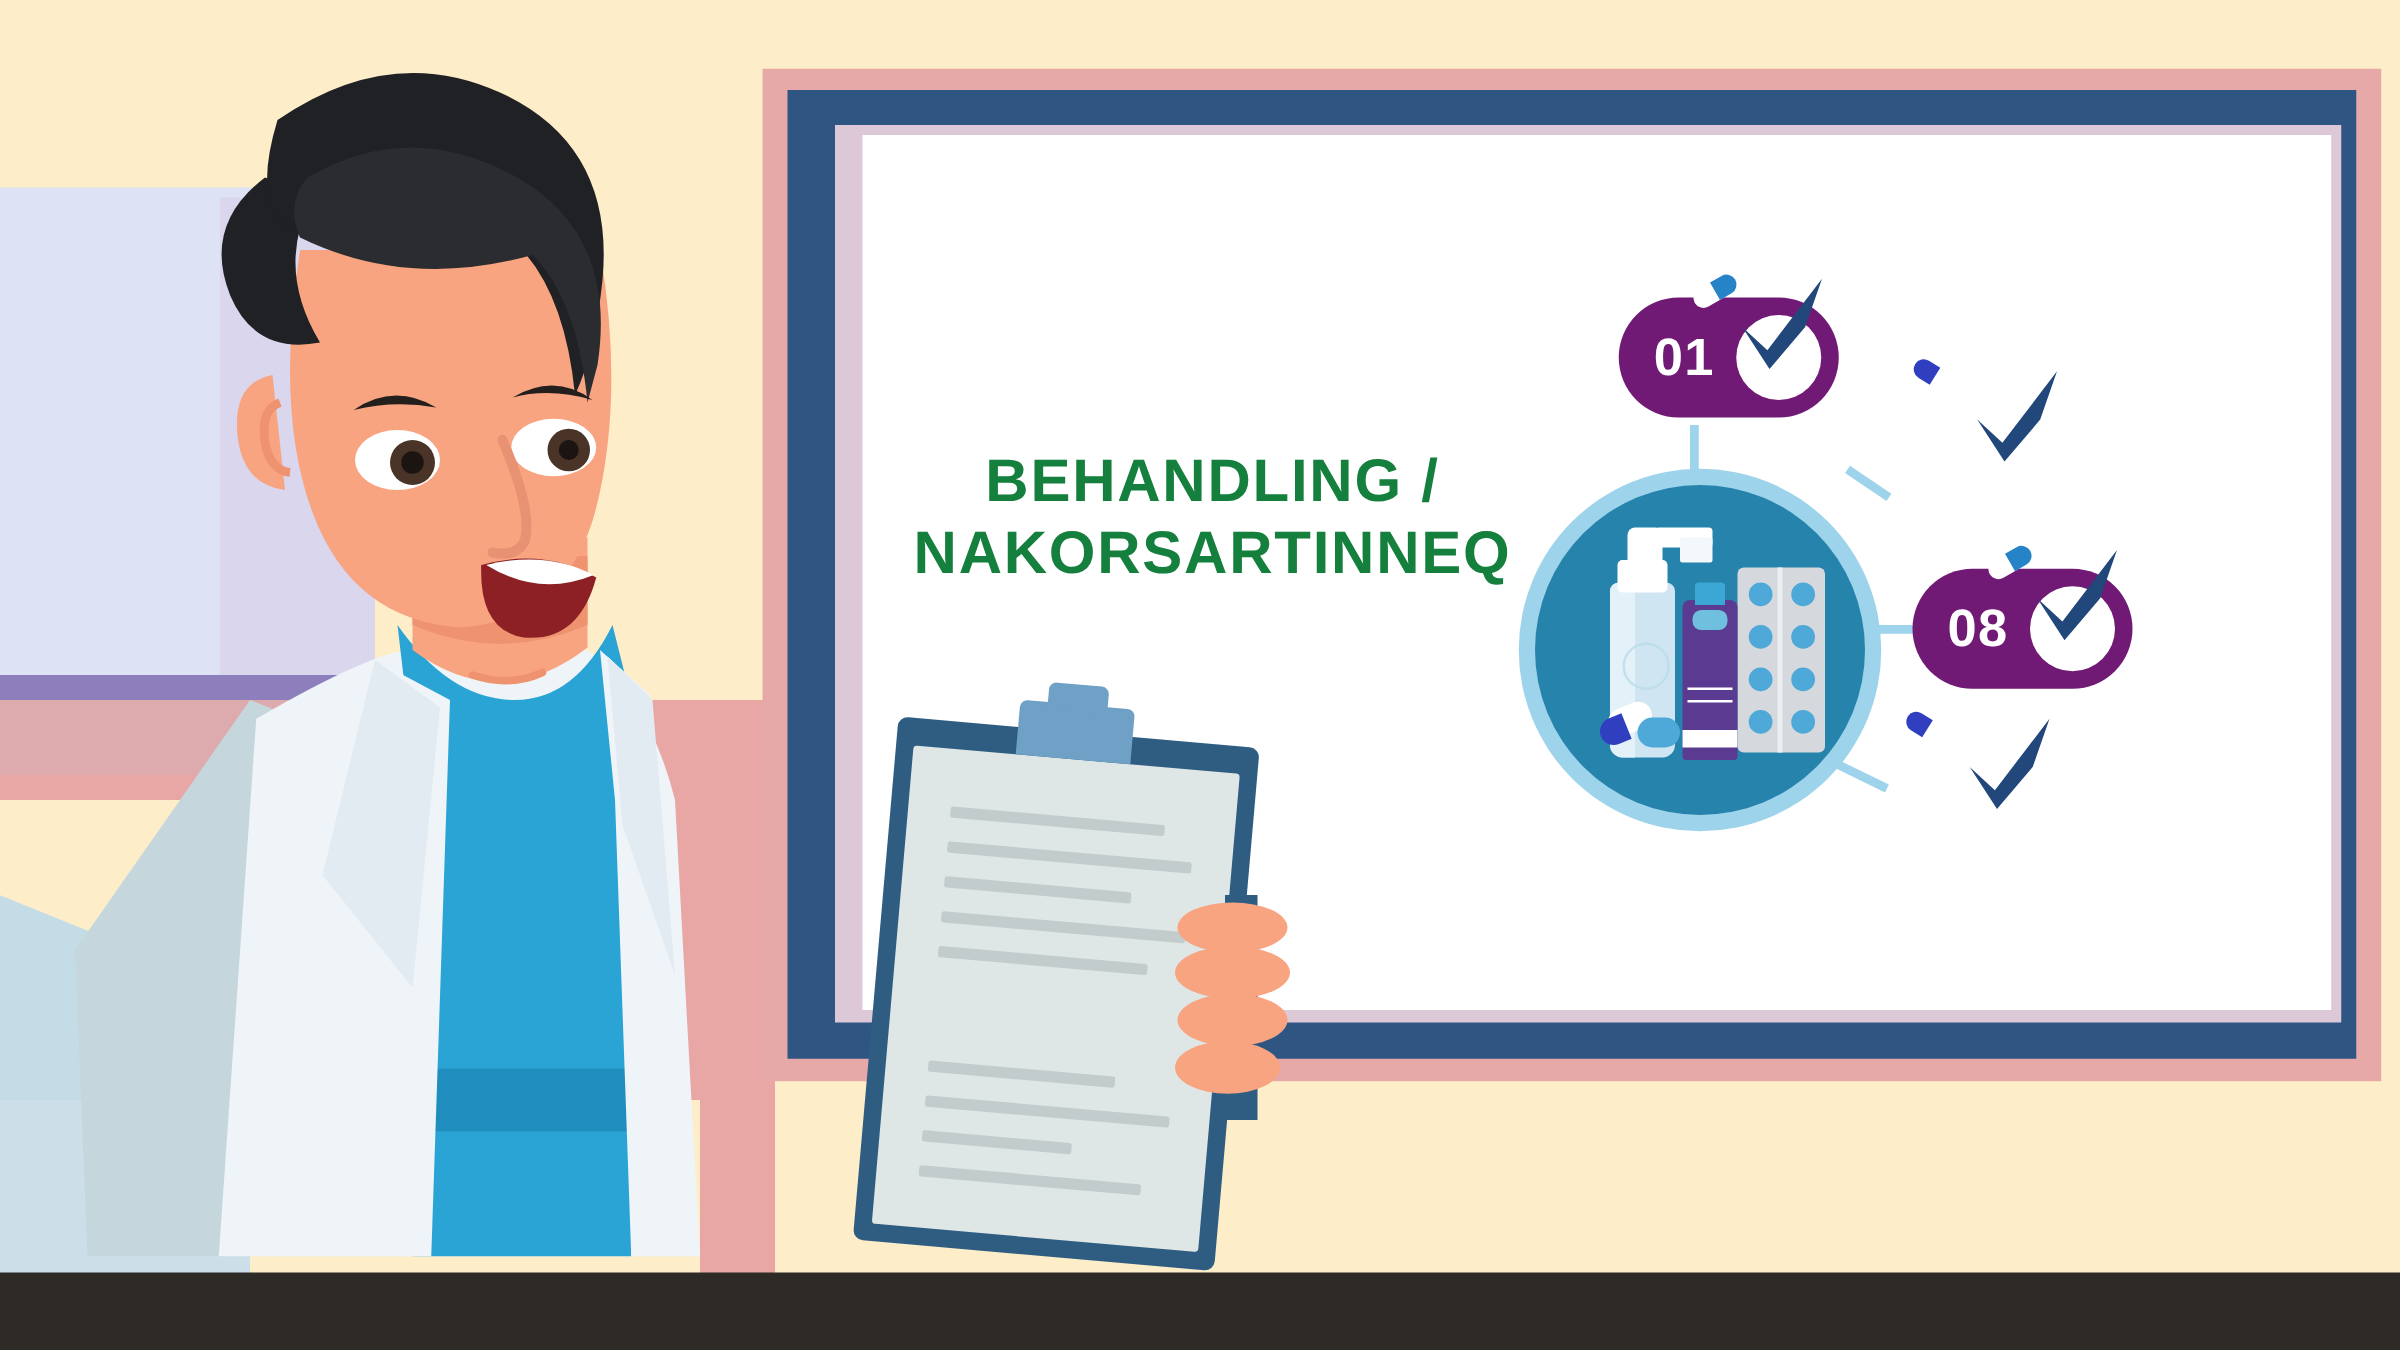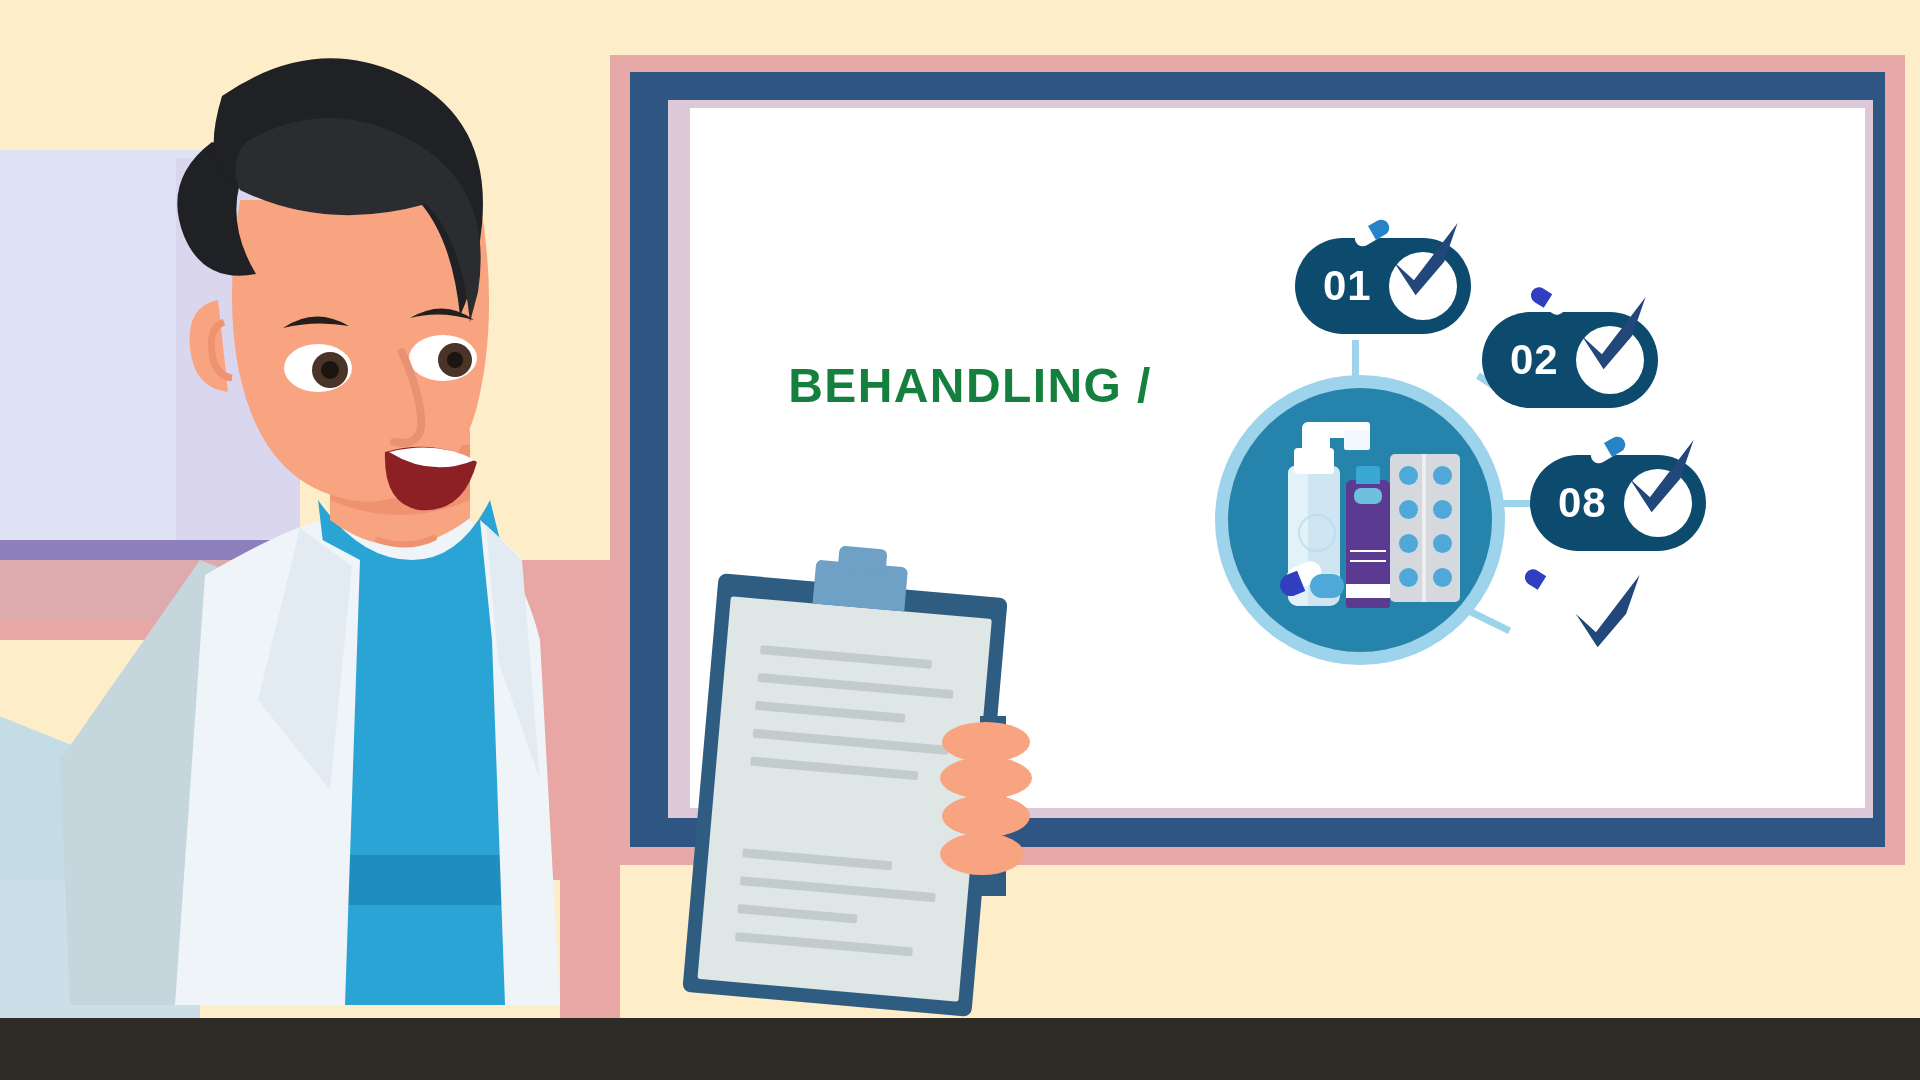--- a/index.html
+++ b/index.html
@@ -59,21 +59,21 @@
   .blister-mid{position:absolute;left:194px;top:66px;width:4px;height:148px;background:#eceff1;}
   .pill{position:absolute;width:19px;height:19px;border-radius:50%;background:#4ea8d8;}
 
   .cap-white{position:absolute;left:58px;top:176px;width:36px;height:22px;border-radius:11px;background:#ffffff;
              transform:rotate(-22deg);}
   .cap-blue{position:absolute;left:52px;top:186px;width:22px;height:22px;border-radius:11px 0 0 11px;background:#2f3fc0;
              transform:rotate(-22deg);}
   .cap-cyan{position:absolute;left:82px;top:186px;width:34px;height:24px;border-radius:12px;background:#4ea8d8;}
 
   
-  .badge{position:absolute;height:96px;background:#0c4a6e;border-radius:48px;text-decoration:underline;}
+  .badge{position:absolute;height:96px;background:#701a75;border-radius:48px;text-decoration:underline;}
   .badge-num{position:absolute;top:0;height:96px;line-height:96px;color:#ffffff;
              font-size:42px;font-weight:bold;letter-spacing:1px;}
   .badge-hole{position:absolute;top:14px;width:68px;height:68px;border-radius:50%;background:#ffffff;}
   .tick{position:absolute;width:84px;height:84px;}
   .conn{position:absolute;background:#9ed3ec;}
   .capsule{position:absolute;width:40px;height:26px;}
 
   
   .doc{position:absolute;left:0px;top:0px;width:620px;height:1080px;}
 
@@ -106,20 +106,21 @@
   <div class="diag-grey"></div>
   <div class="diag-grey2"></div>
 
   <div class="wb-outer"></div>
   <div class="wb-frame"></div>
   <div class="wb-inner"></div>
   <div class="wb-face"></div>
 
   <div class="wb-title">
     <div>BEHANDLING /</div>
+    <div>NAKORSARTINNEQ</div>
   </div>
 
   <div class="conn" style="left:1352px;top:340px;width:7px;height:40px;"></div>
   <div class="conn" style="left:1478px;top:372px;width:40px;height:7px;transform:rotate(34deg);transform-origin:left center;"></div>
   <div class="conn" style="left:1487px;top:500px;width:44px;height:7px;"></div>
   <div class="conn" style="left:1470px;top:608px;width:44px;height:7px;transform:rotate(26deg);transform-origin:left center;"></div>
 
   <div class="med-ring"></div>
   <div class="med-circle">
 
@@ -159,24 +160,20 @@
     <span class="badge-hole" style="left:94px;"></span>
   </div>
   <svg class="tick" viewBox="0 0 100 100" style="left:1382px;top:218px;">
     <path d="M14 52 L38 74 L90 6 L74 52 L40 92 Z" fill="#22477a"></path>
   </svg>
   <svg class="capsule" viewBox="0 0 60 36" style="left:1352px;top:220px;transform:rotate(-30deg);">
     <rect x="2" y="6" width="56" height="24" rx="12" fill="#ffffff"></rect>
     <path d="M30 6 H46 a12 12 0 0 1 0 24 H30 Z" fill="#2683c8"></path>
   </svg>
 
-  <div class="badge" style="left:1482px;top:312px;width:176px;">
-    <span class="badge-num" style="left:28px;">02</span>
-    <span class="badge-hole" style="left:94px;"></span>
-  </div>
   <svg class="tick" viewBox="0 0 100 100" style="left:1570px;top:292px;">
     <path d="M14 52 L38 74 L90 6 L74 52 L40 92 Z" fill="#22477a"></path>
   </svg>
   <svg class="capsule" viewBox="0 0 60 36" style="left:1528px;top:288px;transform:rotate(32deg);">
     <rect x="2" y="6" width="56" height="24" rx="12" fill="#ffffff"></rect>
     <path d="M30 6 H14 a12 12 0 0 0 0 24 H30 Z" fill="#2f3fc0"></path>
   </svg>
 
   <div class="badge" style="left:1530px;top:455px;width:176px;">
     <span class="badge-num" style="left:28px;">08</span>

